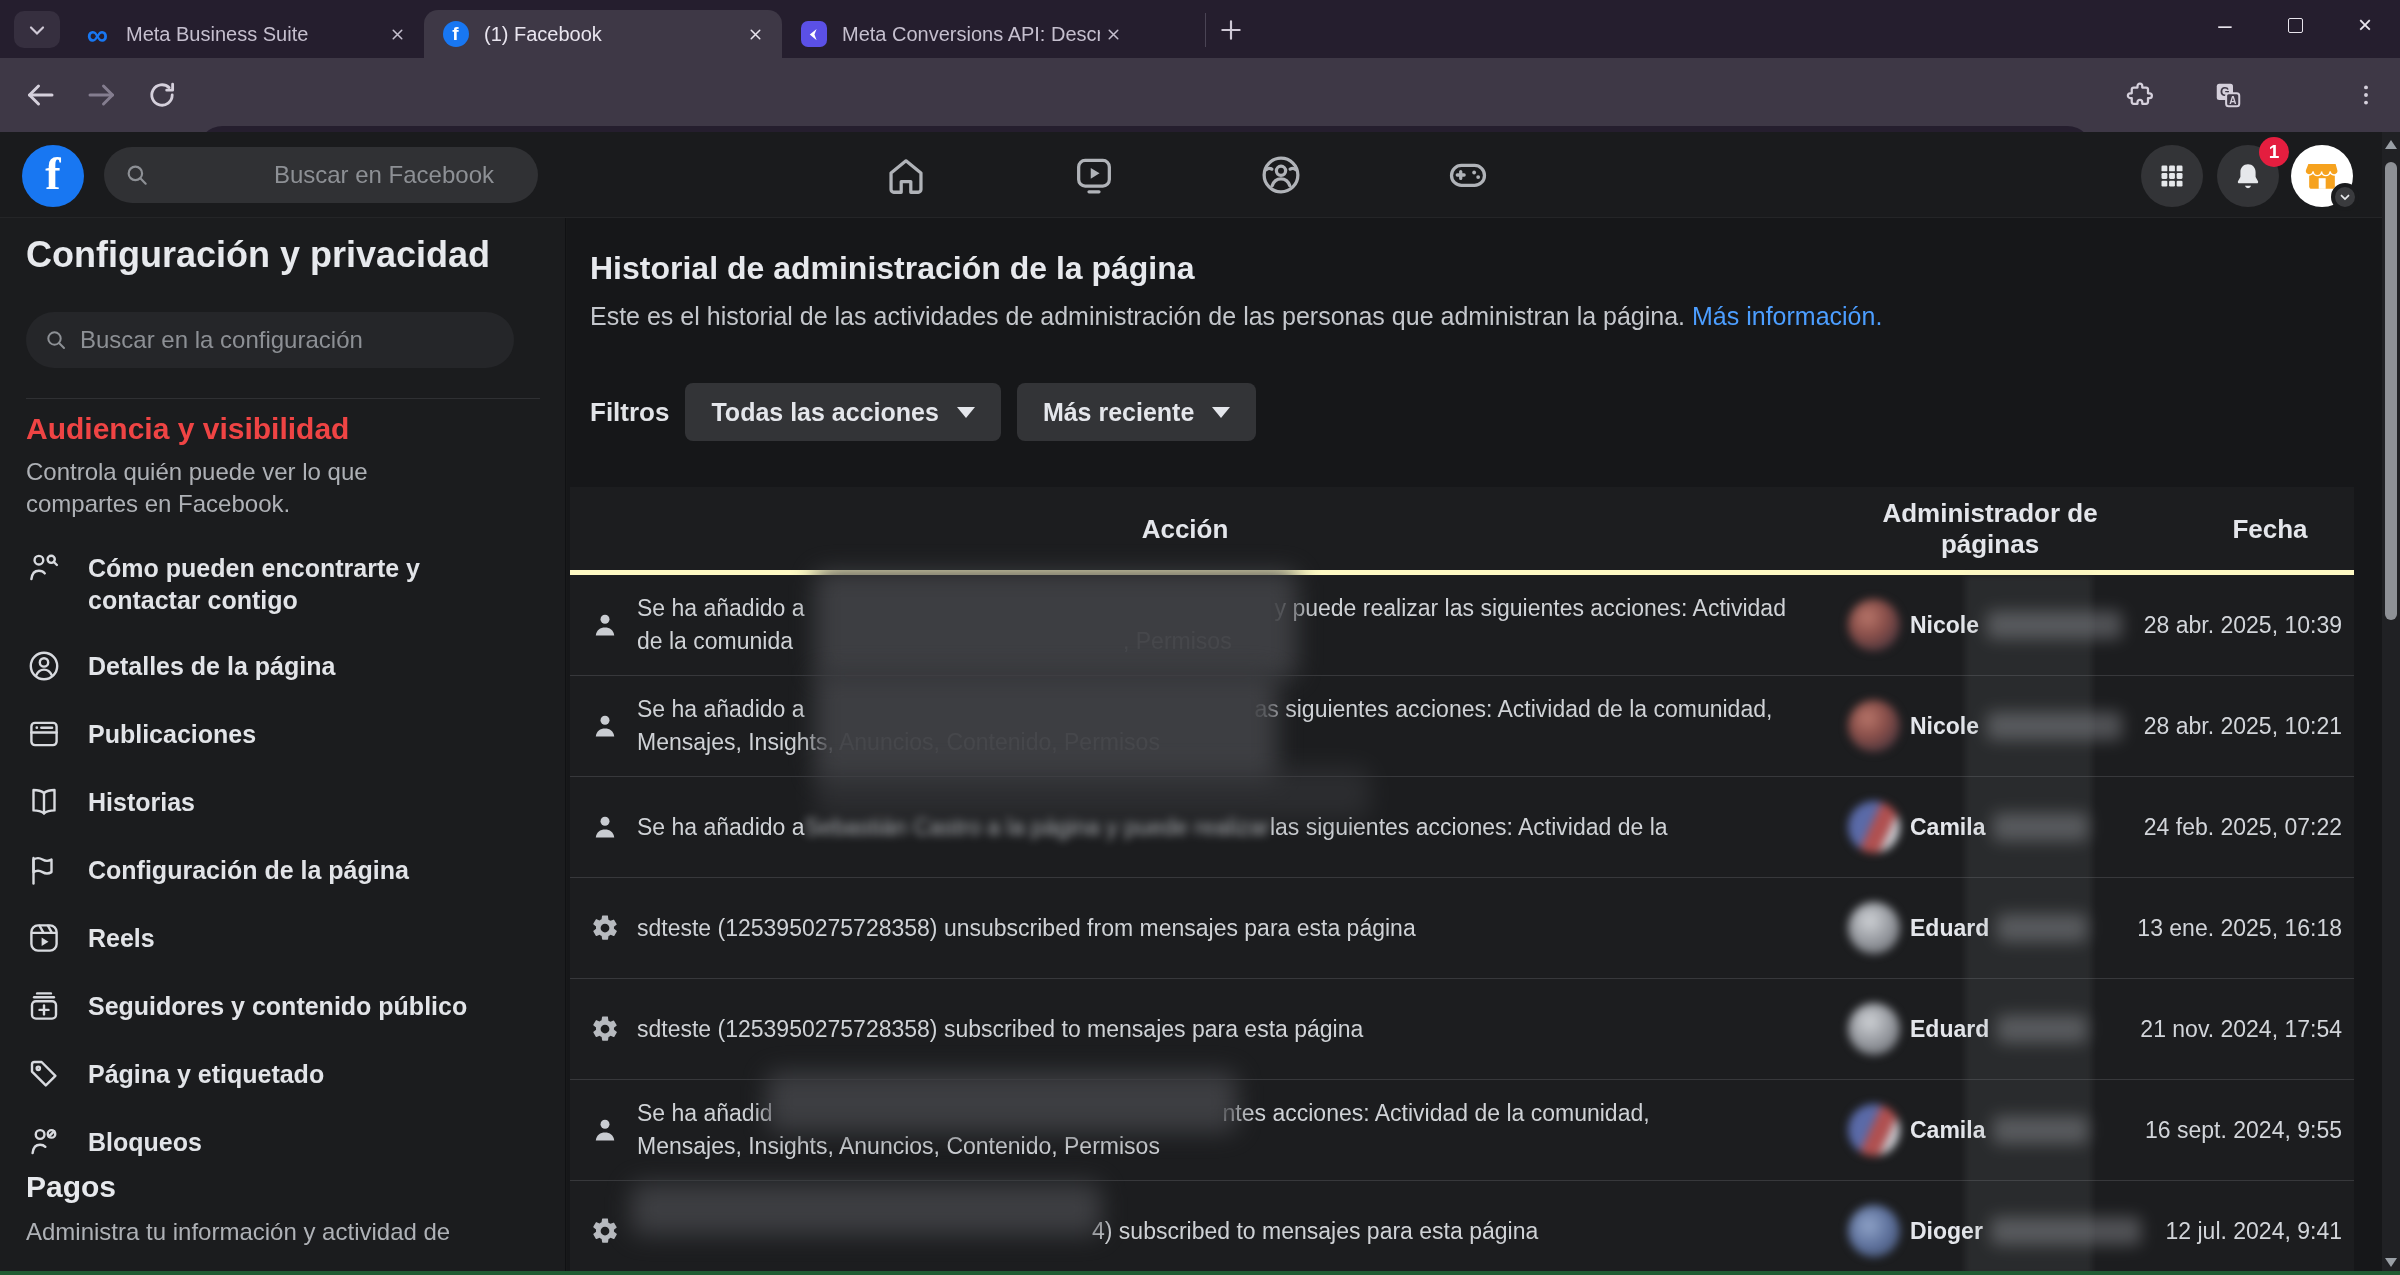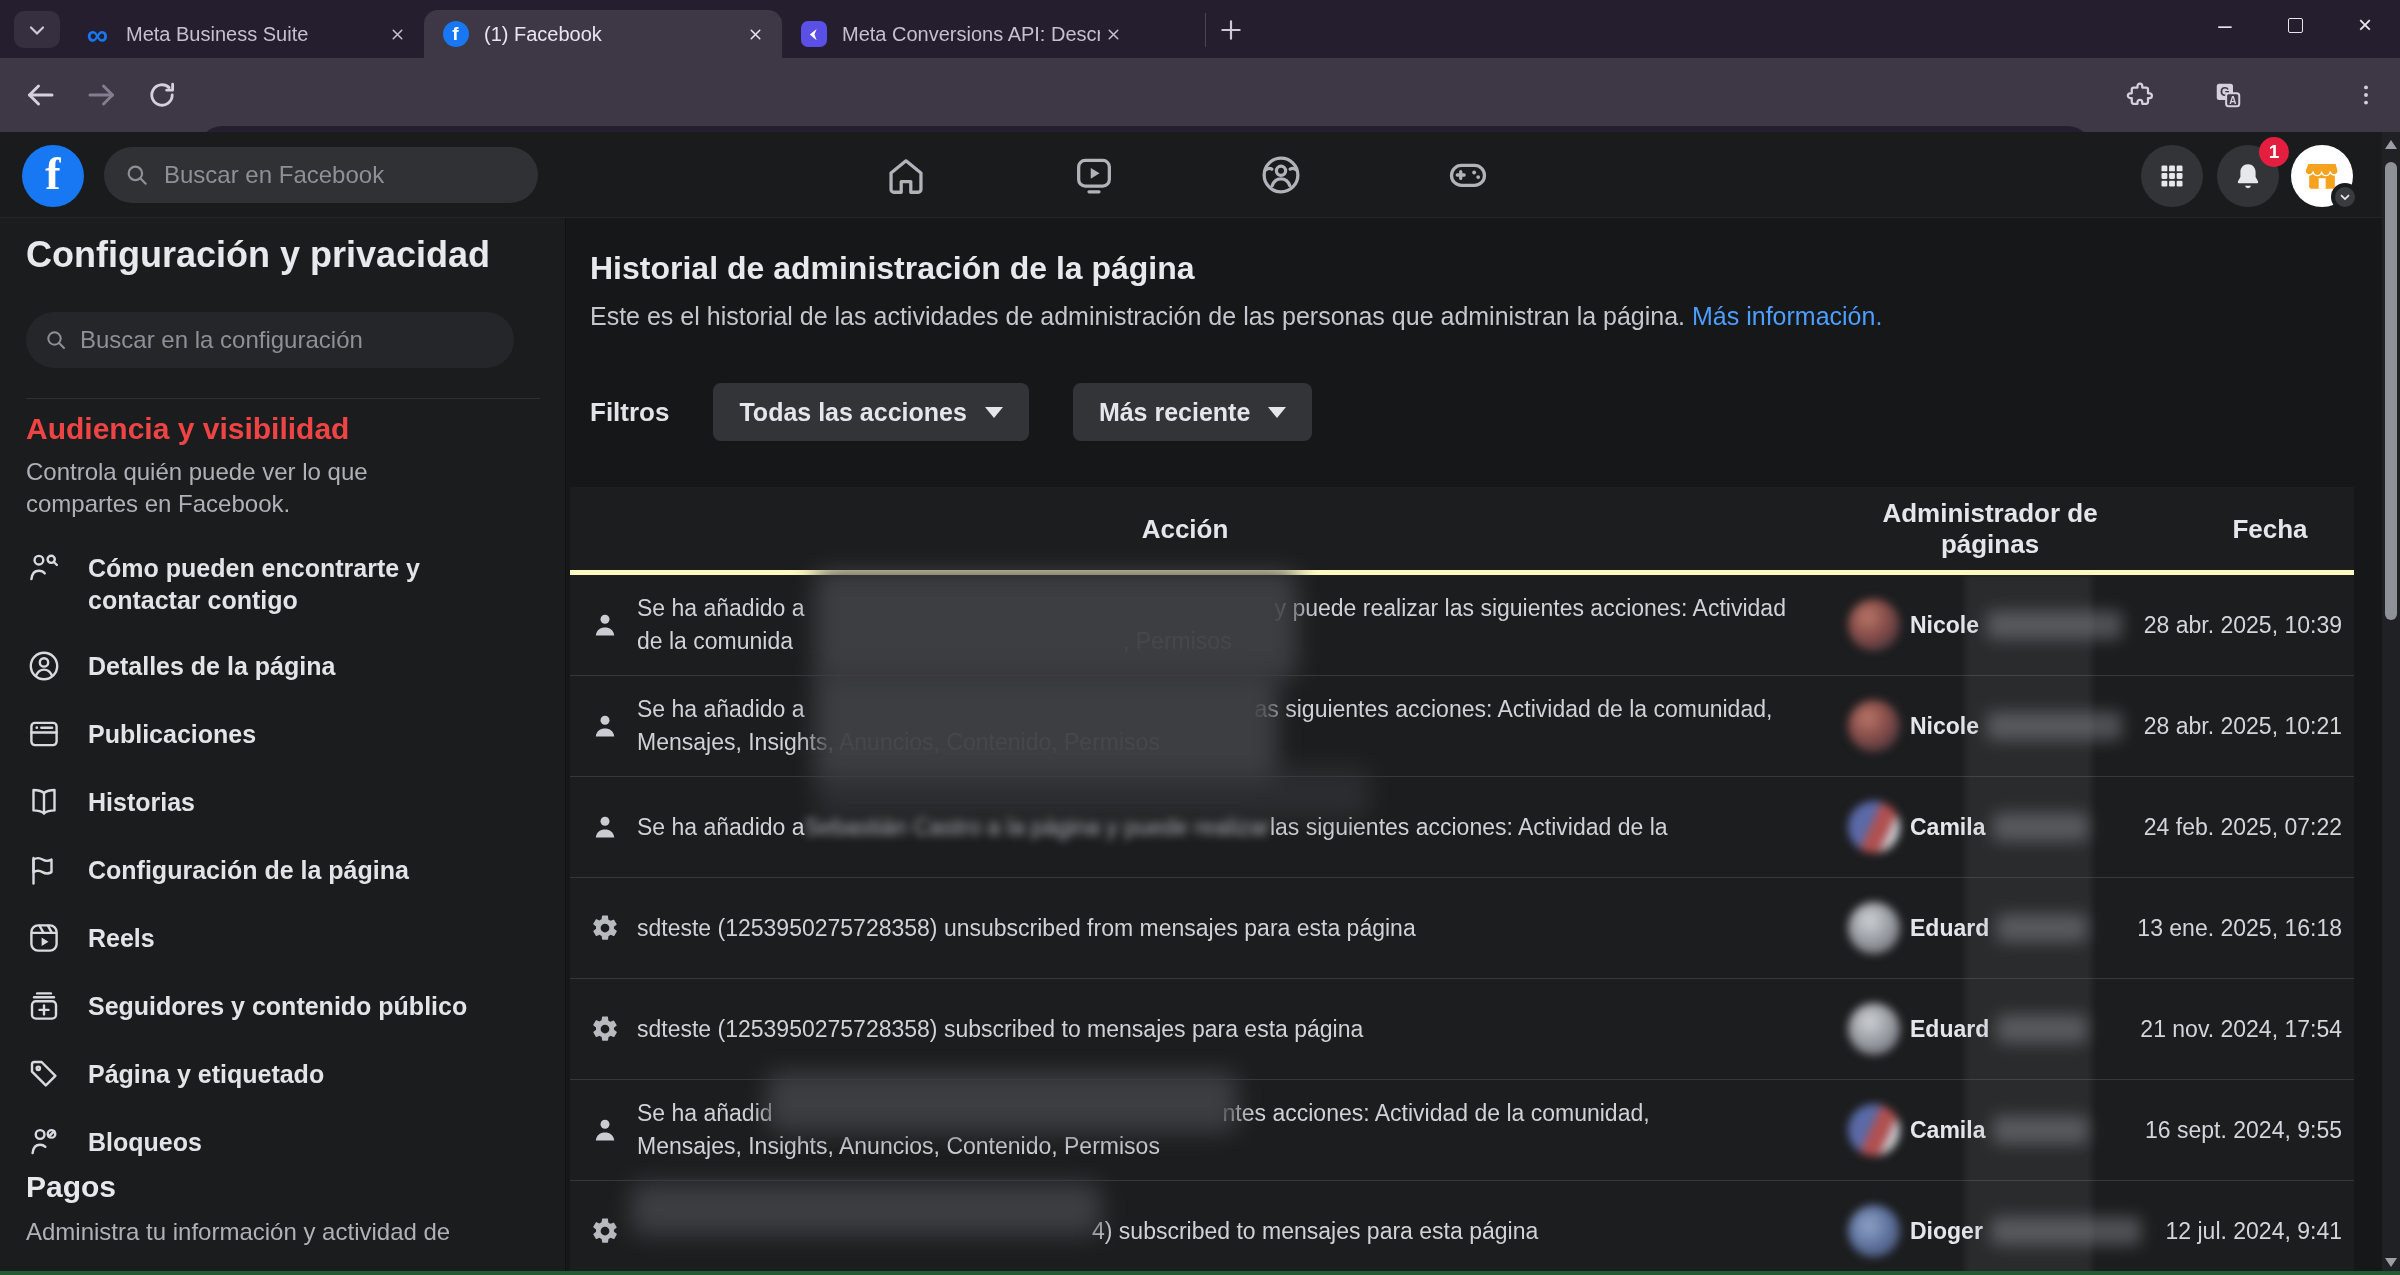--- a/index.html
+++ b/index.html
@@ -31,21 +31,21 @@
   .site-btn { width:42px; height:42px; border-radius:50%; background:#39323F; margin-left:7px; display:flex; align-items:center; justify-content:center; cursor:pointer; }
   .url { margin-left:26px; font-size:22px; color:#DED9E4; letter-spacing:.2px; flex:1; white-space:nowrap; overflow:hidden; }
   .omni-right { display:flex; align-items:center; gap:14px; margin-right:20px; }
   .tool-sep { position:absolute; top:81px; width:1px; height:28px; background:#5B5465; }
   .profile-n { position:absolute; left:2289px; top:74px; width:42px; height:42px; border-radius:50%; background:#0E7A5F; color:#fff; font-size:20px; font-weight:bold; display:flex; align-items:center; justify-content:center; cursor:pointer; }
 
   
   .fbheader { position:absolute; left:0; top:132px; width:2400px; height:86px; background:#1A1B1D; border-bottom:1px solid #242527; z-index:2; }
   .fb-logo { position:absolute; left:22px; top:13px; width:62px; height:62px; border-radius:50%; background:#1877F2; color:#fff; font-size:46px; font-weight:bold; text-align:center; line-height:58px; cursor:pointer; font-family:"Liberation Serif","DejaVu Serif",serif; }
   .fb-search { position:absolute; left:104px; top:15px; width:434px; height:56px; border-radius:28px; background:#303134; display:flex; align-items:center; }
-  .fb-search input { background:transparent; border:none; outline:none; color:#d946ef; font-size:24px; margin-left:14px; width:330px; font-family:inherit; }
+  .fb-search input { background:transparent; border:none; outline:none; color:#d946ef; font-size:24px; margin-left:14px; width:330px; font-family:inherit;text-align:right; }
   .fb-search input::placeholder { color:#8D9095; }
   .fbnav { position:absolute; top:20px; width:110px; height:46px; display:flex; align-items:center; justify-content:center; color:#B0B3B8; cursor:pointer; }
   .fb-circle { position:absolute; top:13px; width:62px; height:62px; border-radius:50%; background:#333437; display:flex; align-items:center; justify-content:center; color:#E6E8EB; cursor:pointer; }
   .badge { position:absolute; left:42px; top:-8px; min-width:30px; height:30px; border-radius:15px; background:#E41E3F; color:#fff; font-size:19px; font-weight:bold; display:flex; align-items:center; justify-content:center; padding:0 6px; }
   .fb-avatar { position:absolute; left:2291px; top:13px; width:62px; height:62px; border-radius:50%; background:#fff; display:flex; align-items:center; justify-content:center; cursor:pointer; }
   .fb-avatar .chev { position:absolute; right:-6px; bottom:-4px; width:28px; height:28px; border-radius:50%; background:#3A3B3E; border:4px solid #1A1B1D; display:flex; align-items:center; justify-content:center; color:#E6E8EB; }
 
   
   .vscroll { position:absolute; right:0; top:132px; width:18px; height:1143px; background:#202124; z-index:5; }
   .vs-arrow { position:absolute; left:3px; width:0; height:0; border-left:6px solid transparent; border-right:6px solid transparent; }
@@ -67,21 +67,21 @@
   .sb-item .sb-ic { flex:0 0 36px; height:36px; }
   .sb-item .sb-label { font-size:25px; font-weight:600; color:#E2E4E8; line-height:32px; padding-top:2px; }
   .sb-sect2 { position:absolute; left:26px; top:952px; font-size:30px; font-weight:800; color:#E7E9ED; }
   .sb-desc2 { position:absolute; left:26px; top:1000px; width:470px; font-size:24px; color:#AEB1B6; }
 
   
   .main { position:absolute; left:567px; top:218px; width:1815px; height:1057px; background:#161719; }
   .m-title { position:absolute; left:23px; top:32px; font-size:32px; font-weight:800; color:#E7E9ED; }
   .m-sub { position:absolute; left:23px; top:84px; font-size:25px; color:#C4C7CC; white-space:nowrap; }
   .m-sub a { color:#4C9EFF; text-decoration:none; cursor:pointer; }
-  .filters { position:absolute; left:23px; top:165px; height:58px; display:flex; align-items:center; gap:44px; }
+  .filters { position:absolute; left:23px; top:165px; height:58px; display:flex; align-items:center; gap:16px; }
   .f-label { font-size:26px; font-weight:600; color:#E2E4E8; }
   .f-btn { height:58px; border-radius:8px; background:#333437; display:flex; align-items:center; gap:18px; padding:0 26px; font-size:25px; font-weight:700; color:#E4E6EB; cursor:pointer; }
   .f-caret { width:0; height:0; border-left:9px solid transparent; border-right:9px solid transparent; border-top:11px solid #E4E6EB; }
 
   
   .table { position:absolute; left:3px; top:269px; width:1784px; height:788px; background:#1C1D1F; overflow:hidden; }
   .t-head { position:relative; height:88px; border-bottom:5px solid #fef9c3; }
   .th { position:absolute; top:50%; transform:translateY(-50%); text-align:center; font-size:26px; font-weight:700; color:#E4E6EB; line-height:31px; }
   .th-action { left:0; width:1230px; }
   .th-admin { left:1290px; width:260px; }

